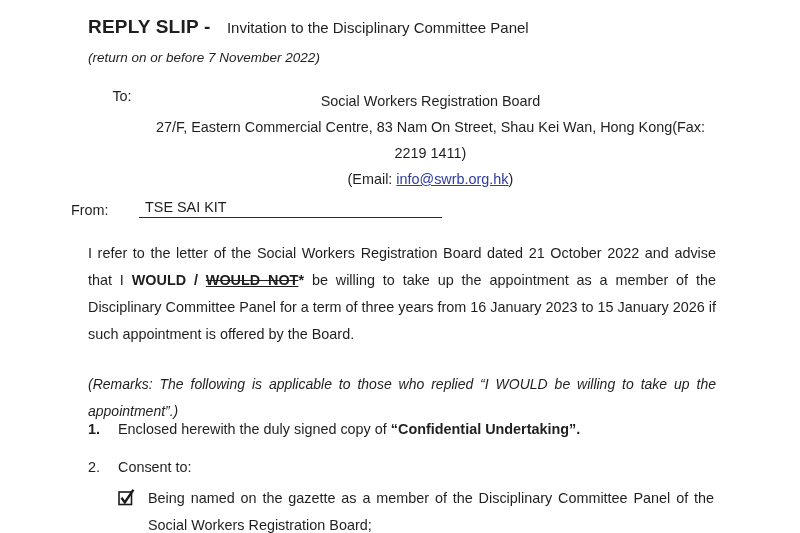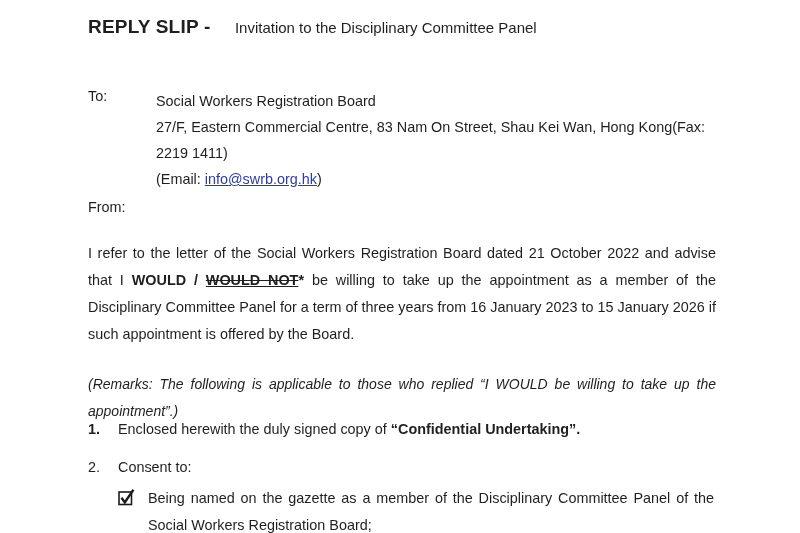--- a/index.html
+++ b/index.html
@@ -14,36 +14,36 @@
     background: #ffffff;
     font-family: "Liberation Sans", sans-serif;
     color: #1f1f1f;
     overflow: hidden;
   }
   .abs { position: absolute; }
 
   
   .heading { left: 88px; top: 16px; white-space: nowrap; }
   .title-main { font-weight: 700; font-size: 19px; letter-spacing: 0.2px; text-align: right; }
-  .title-sub  { font-size: 15px; margin-left: 20px; }
+  .title-sub  { font-size: 15px; margin-left: 12px; }
 
   .return-note {
     left: 88px; top: 50px;
     font-style: italic; font-size: 13.5px;
   }
 
   
-  .to-block { left: 88px; top: 88px; display: flex; font-size: 14.4px; }
+  .to-block { left: 88px; top: 88px; display: flex; font-size: 14.4px; text-align: center; }
   .to-label { width: 68px; }
   .to-lines { line-height: 26px; }
   .to-line  { white-space: nowrap; }
   .email-link { text-decoration: underline; cursor: pointer; }
 
   
-  .from-row { left: 88px; top: 199px; display: flex; align-items: flex-end; font-size: 14.4px; }
+  .from-row { left: 71px; top: 199px; display: flex; align-items: flex-end; font-size: 14.4px; }
   .from-label { width: 68px; }
   .from-name {
     width: 297px;
     border-bottom: 1.5px solid #2a2a2a;
     padding: 0 0 2px 6px;
     white-space: nowrap;
   }
 
   
   .body-par {
@@ -84,35 +84,37 @@
 </head>
 <body>
 
 <div id="screen">
 
   <div class="abs heading">
     <span class="title-main">REPLY SLIP -</span>
     <span class="title-sub">Invitation to the Disciplinary Committee Panel</span>
   </div>
 
+  <div class="abs return-note">(return on or before 7 November 2022)</div>
 
   <div class="abs to-block">
     <div class="to-label">To:</div>
     <div class="to-lines">
       <div class="to-line">Social Workers Registration Board</div>
       <div class="to-line">27/F, Eastern Commercial Centre, 83 Nam On Street, Shau Kei Wan, Hong Kong(Fax:</div>
       <div class="to-line">2219 1411)</div>
       <div class="to-line">
         <span>(Email: </span><span class="email-link" style="color: rgb(46, 60, 160);">info@swrb.org.hk</span><span>)</span>
       </div>
     </div>
   </div>
 
   <div class="abs from-row">
     <span class="from-label">From:</span>
+    <span class="from-name">TSE SAI KIT</span>
   </div>
 
   <p class="abs body-par">
     <span>I refer to the letter of the Social Workers Registration Board dated 21 October 2022 and advise that I </span><span class="b">WOULD / </span><span class="struck">WOULD NOT</span><span class="b">*</span><span> be willing to take up the appointment as a member of the Disciplinary Committee Panel for a term of three years from 16 January 2023 to 15 January 2026 if such appointment is offered by the Board.</span>
   </p>
 
   <p class="abs remarks">(Remarks: The following is applicable to those who replied “I WOULD be willing to take up the appointment”.)</p>
 
   <div class="abs item item1">
     <span class="num">1.</span>

